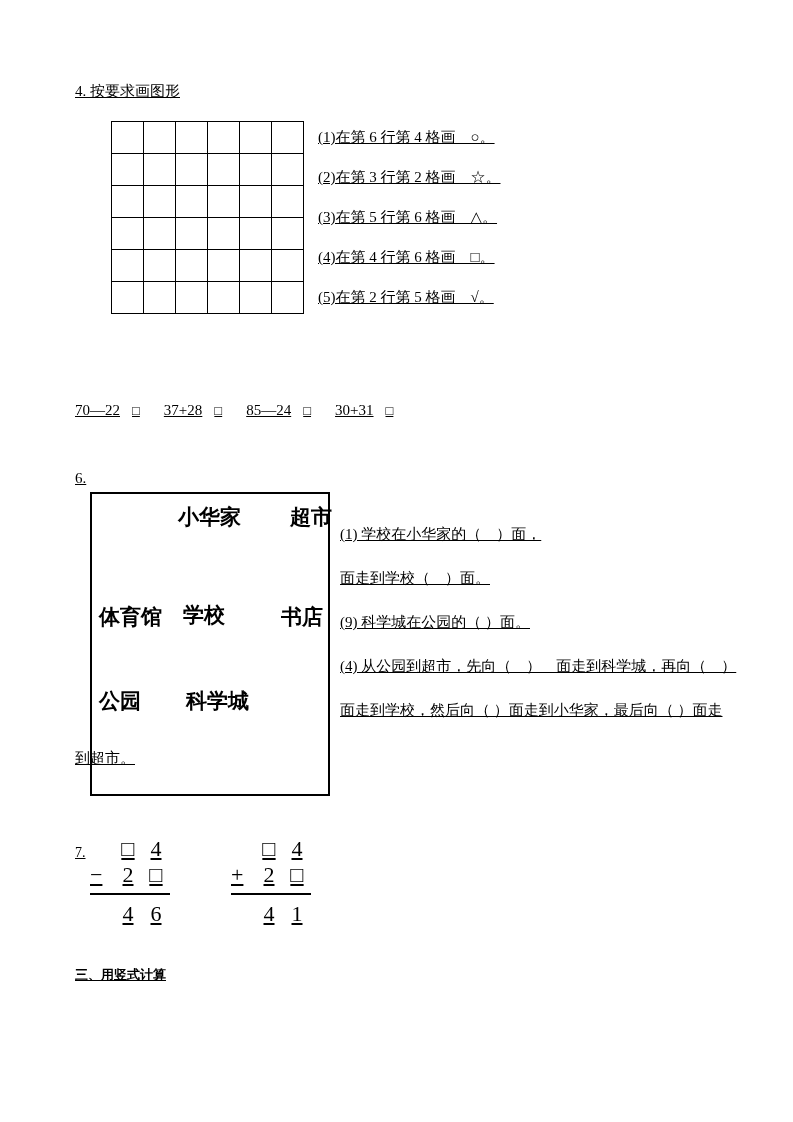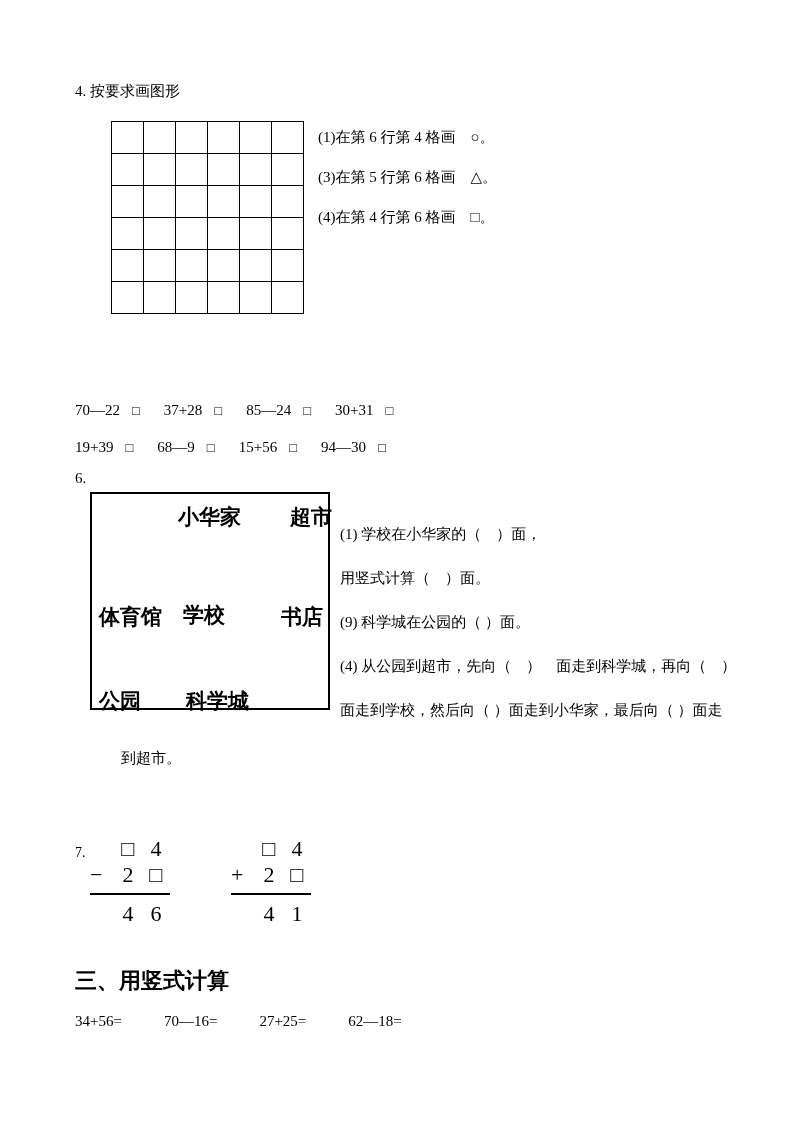--- a/index.html
+++ b/index.html
@@ -9,21 +9,21 @@
     color:#000;
   }
   .page {
     position:relative;
     width:793px; height:1122px;
     margin:0 auto;
     background:#fff;
     overflow:hidden;
     font-size:15px;
   }
-  .abs { position:absolute; }
+  .abs { position:absolute;text-decoration:underline; }
 
   
   .s4-heading { left:75px; top:82px; }
   .grid {
     left:111px; top:121px;
     display:grid;
     border-top:1px solid #000; border-left:1px solid #000;
   }
   .grid-cell {
     width:32px; height:32px;
@@ -35,57 +35,57 @@
   
   .s5-heading { left:75px; top:362px; }
   .s5-row { display:flex; column-gap:24px; white-space:nowrap; }
   .s5-row1 { left:75px; top:402px; }
   .s5-row2 { left:75px; top:439px; }
   .calc-item .chk { margin-left:12px; font-size:13px; }
 
   
   .s6-number { left:75px; top:470px; }
   .map-box {
-    left:90px; top:492px; width:240px; height:218px;
+    left:90px; top:492px; width:240px; height:304px;
     border:2px solid #000;
   }
   .loc {
     position:absolute;
     font-family:"Liberation Sans","DejaVu Sans",sans-serif;
     font-weight:700; font-size:21px; line-height:26px;
     white-space:nowrap;
   }
   .loc-xiaohua   { left:86px;  top:10px; }
   .loc-chaoshi   { left:198px; top:10px; }
   .loc-tiyuguan  { left:7px;   top:110px; }
   .loc-xuexiao   { left:91px;  top:108px; }
   .loc-shudian   { left:189px; top:110px;text-align:center; }
   .loc-gongyuan  { left:7px;   top:194px; }
   .loc-kexuecheng{ left:94px;  top:194px; }
 
   .s6-questions { left:340px; top:500px; width:400px; }
   .qline { line-height:20px; margin-bottom:21px; white-space:nowrap;margin-top:24px; }
-  .s6-overflow { left:75px; top:749px;margin-left:46px; }
+  .s6-overflow { left:75px; top:749px; }
 
   
   .s7-number { left:75px; top:845px; font-size:14px; }
   .vprob { font-size:22px; line-height:26px; }
   .vprob-1 { left:90px;  top:836px; }
   .vprob-2 { left:231px; top:836px; }
   .vrow { display:flex; }
   .vrow .op    { width:24px; text-align:left; }
   .vrow .digit { width:28px; text-align:center; }
   .vmid { border-bottom:2px solid #000; padding-bottom:5px; }
   .vres { padding-top:6px; }
 
   
   .s3-heading {
     left:75px; top:966px;
     font-family:"Liberation Sans","DejaVu Sans",sans-serif;
-    font-weight:700; font-size:22px;
+    font-weight:700; font-size:13px;
   }
   .s3-problems { left:75px; top:1013px; display:flex; column-gap:42px; white-space:nowrap; }
 </style>
 </head>
 <body>
 
 <div class="page">
 
   <div class="abs s4-heading">4. 按要求画图形</div>
 
@@ -123,54 +123,50 @@
       <div class="grid-cell"></div>
       <div class="grid-cell"></div>
       <div class="grid-cell"></div>
       <div class="grid-cell"></div>
       <div class="grid-cell"></div>
       <div class="grid-cell"></div>
     </div>
 
   <div class="abs s4-instructions">
     <div class="instr">(1)在第 6 行第 4 格画　○。</div>
+    <div class="instr">(2)在第 3 行第 2 格画　☆。</div>
     <div class="instr">(3)在第 5 行第 6 格画　△。</div>
     <div class="instr">(4)在第 4 行第 6 格画　□。</div>
+    <div class="instr">(5)在第 2 行第 5 格画　√。</div>
   </div>
 
 
   <div class="abs s5-row s5-row1">
     <span class="calc-item"><span>70—22</span><span class="chk">□</span></span>
     <span class="calc-item"><span>37+28</span><span class="chk">□</span></span>
     <span class="calc-item"><span>85—24</span><span class="chk">□</span></span>
     <span class="calc-item"><span>30+31</span><span class="chk">□</span></span>
   </div>
 
-  <div class="abs s5-row s5-row2">
-    <span class="calc-item"><span>19+39</span><span class="chk">□</span></span>
-    <span class="calc-item"><span>68—9</span><span class="chk">□</span></span>
-    <span class="calc-item"><span>15+56</span><span class="chk">□</span></span>
-    <span class="calc-item"><span>94—30</span><span class="chk">□</span></span>
-  </div>
 
   <div class="abs s6-number">6.</div>
 
   <div class="abs map-box">
     <span class="loc loc-xiaohua">小华家</span>
     <span class="loc loc-chaoshi">超市</span>
     <span class="loc loc-tiyuguan">体育馆</span>
     <span class="loc loc-xuexiao">学校</span>
     <span class="loc loc-shudian">书店</span>
     <span class="loc loc-gongyuan">公园</span>
     <span class="loc loc-kexuecheng">科学城</span>
   </div>
 
   <div class="abs s6-questions">
     <div class="qline">(1) 学校在小华家的（　）面，</div>
-    <div class="qline">用竖式计算（　）面。</div>
+    <div class="qline">面走到学校（　）面。</div>
     <div class="qline">(9) 科学城在公园的（ ）面。</div>
     <div class="qline">(4) 从公园到超市，先向（　）　面走到科学城，再向（　）</div>
     <div class="qline">面走到学校，然后向（ ）面走到小华家，最后向（ ）面走</div>
   </div>
 
   <div class="abs s6-overflow">到超市。</div>
 
   <div class="abs s7-number">7.</div>
 
   <div class="abs vprob vprob-1">
@@ -204,20 +200,14 @@
     </div>
     <div class="vrow vres">
       <span class="op"></span>
       <span class="digit">4</span>
       <span class="digit">1</span>
     </div>
   </div>
 
   <div class="abs s3-heading">三、用竖式计算</div>
 
-  <div class="abs s3-problems">
-    <span>34+56=</span>
-    <span>70—16=</span>
-    <span>27+25=</span>
-    <span>62—18=</span>
-  </div>
 
 </div>
 
 </body></html>

